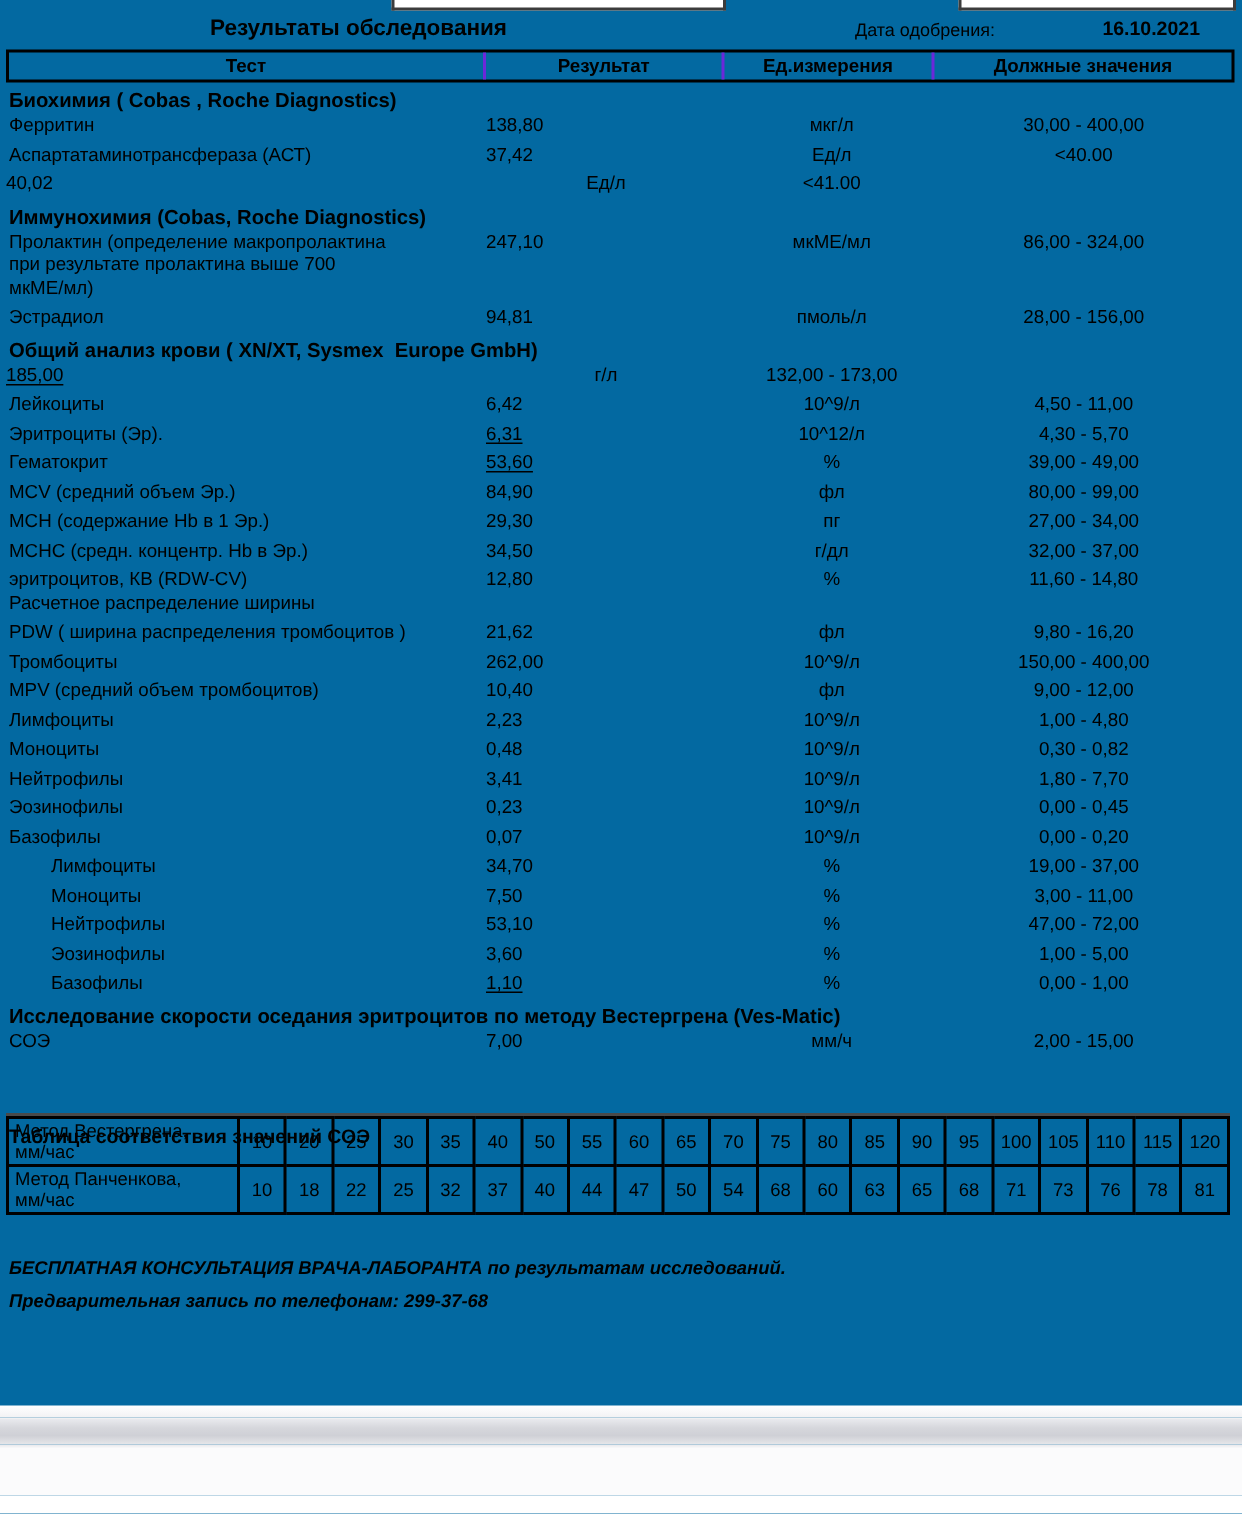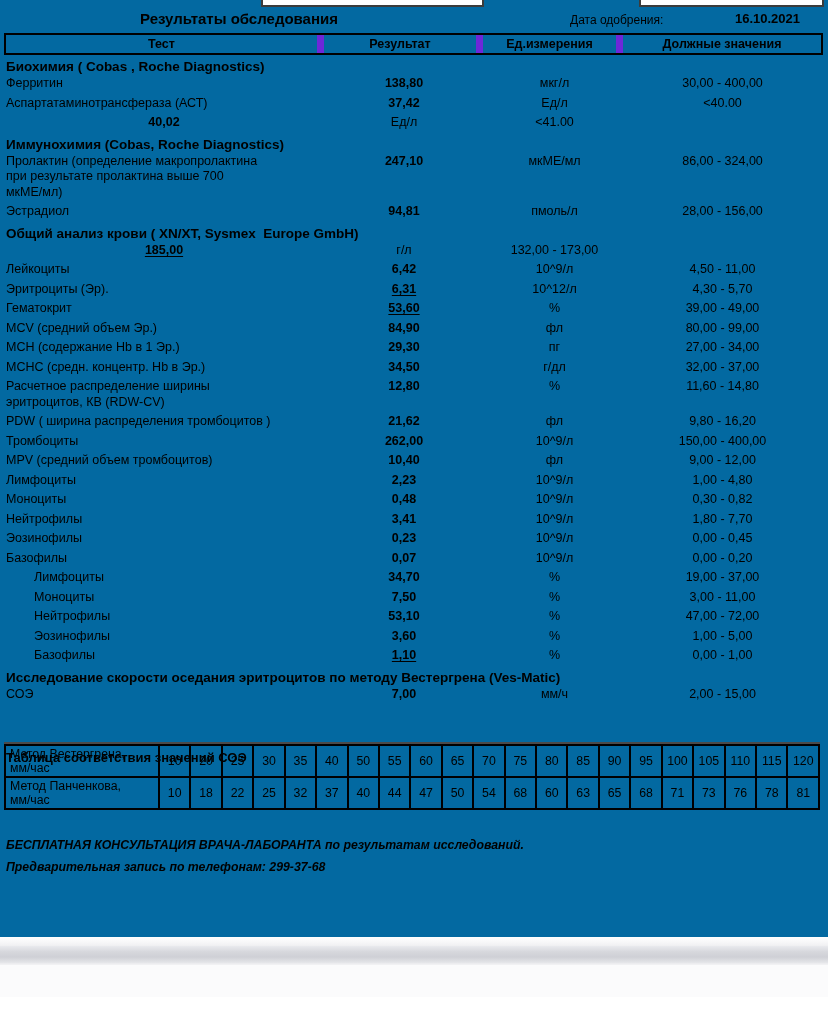--- a/index.html
+++ b/index.html
@@ -12,30 +12,30 @@
   #topbox-2{left:639px;width:181px;}
 
   
   .title-row{position:absolute;top:10px;left:0;width:828px;height:22px;}
   .doc-title{position:absolute;left:140px;top:0;font-size:15px;font-weight:bold;}
   .approve-label{position:absolute;left:570px;top:3px;font-size:12px;}
   .approve-date{position:absolute;right:28px;top:1px;font-size:13px;font-weight:bold;}
 
   
   .thead{position:absolute;top:33px;left:4px;width:815px;height:18px;border:2px solid #000;display:grid;grid-template-columns:318px 159px 140px auto;}
-  .thead .hcell{display:flex;align-items:center;justify-content:center;font-size:12.5px;font-weight:bold;border-right:7px solid #6d28d9;}
+  .thead .hcell{display:flex;align-items:center;justify-content:center;font-size:12.5px;font-weight:bold;border-right:2px solid #6d28d9;}
   .thead .hcell:last-child{border-right:none;}
 
   
   .results{position:absolute;top:57px;left:4px;width:819px;}
   .sec-title{font-size:13.5px;font-weight:bold;line-height:19px;padding-left:2px;white-space:pre;}
   .row{display:grid;grid-template-columns:320px 160px 141px 195px;margin-bottom:4px;}
   .c-name{font-size:12.5px;line-height:15.5px;padding-left:2px;}
   .c-name.indent{padding-left:30px;}
-  .c-res{font-size:12.5px;line-height:15.5px;font-weight:bold;text-align:center;}
+  .c-res{font-size:12.5px;line-height:15.5px;font-weight:normal;}
   .c-res .u{text-decoration:underline;text-underline-offset:2px;}
   .c-unit,.c-ref{font-size:12.5px;line-height:15.5px;text-align:center;}
 
   
   .rule{position:absolute;top:742px;left:4px;width:816px;height:0;border-top:2px solid #4a4a4a;}
 
   
   .soe-title{position:absolute;top:750px;left:6px;font-size:13px;font-weight:bold;}
   .soe-table{position:absolute;top:744px;left:4px;width:816px;border-collapse:collapse;table-layout:fixed;}
   .soe-table td{border:2px solid #000;font-size:12.3px;padding:1px 0;}
@@ -163,22 +163,22 @@
       <div class="row">
         <div class="c-name">
           <div>MCHC (средн. концентр. Hb в Эр.)</div>
         </div>
         <div class="c-res"><span>34,50</span></div>
         <div class="c-unit">г/дл</div>
         <div class="c-ref">32,00 - 37,00</div>
       </div>
       <div class="row">
         <div class="c-name">
+          <div>эритроцитов, КВ (RDW-CV)</div>
           <div>Расчетное распределение ширины</div>
-          <div>эритроцитов, КВ (RDW-CV)</div>
         </div>
         <div class="c-res"><span>12,80</span></div>
         <div class="c-unit">%</div>
         <div class="c-ref">11,60 - 14,80</div>
       </div>
       <div class="row">
         <div class="c-name">
           <div>PDW ( ширина распределения тромбоцитов )</div>
         </div>
         <div class="c-res"><span>21,62</span></div>

